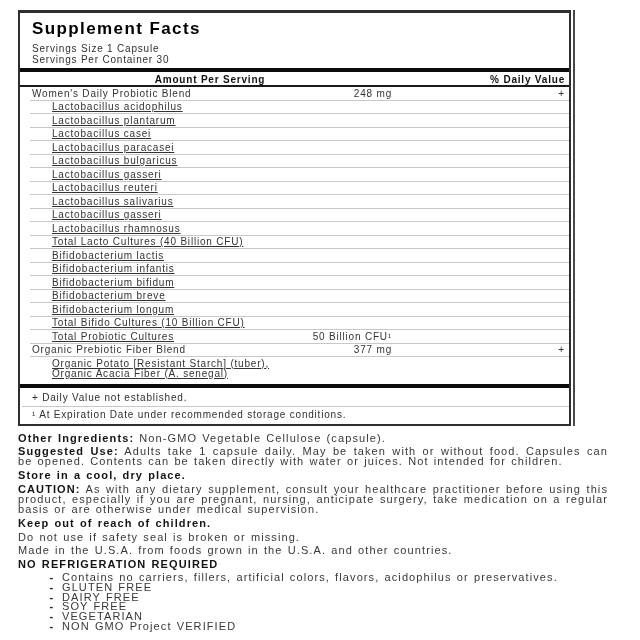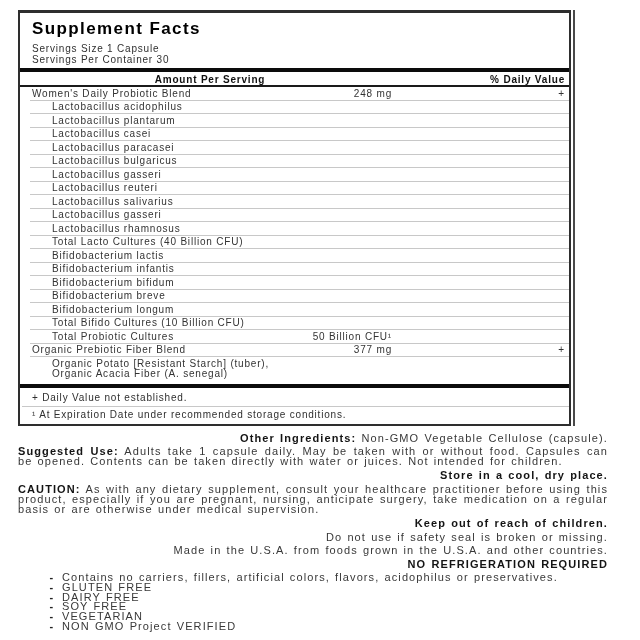--- a/index.html
+++ b/index.html
@@ -35,31 +35,31 @@
     color:#101010;letter-spacing:0.8px;padding-top:2px;
   }
   .col-header .h-amount{position:absolute;left:0;width:360px;text-align:center;}
   .col-header .h-dv{position:absolute;right:4px;}
   .rows{margin-left:10px;}
   .row{
     position:relative;border-bottom:1px solid var(--sep);
     padding:1.5px 0 1px 2px;font-size:10px;line-height:10px;
     letter-spacing:0.8px;color:#333;
   }
-  .row.indent{padding-left:22px;}
+  .row.indent{padding-left:22px;text-decoration:underline;}
   .row.nob{border-bottom:none;padding-bottom:2px;}
   .row .amount{position:absolute;left:0;top:1.5px;width:362px;text-align:right;}
   .row .dv{position:absolute;right:4px;top:1.5px;}
   .fb-footnotes{margin:2px 0 0 2px;}
   .footnote{font-size:10px;letter-spacing:0.8px;color:#2f2f2f;padding:2.5px 0 2.5px 10px;}
   .fn-sep{height:1px;background:var(--sep);}
 
   
   .info{margin-top:7px;width:590px;font-size:11px;line-height:10.2px;letter-spacing:1.1px;word-spacing:1px;}
-  .para{margin-bottom:3.5px;text-align:right;}
+  .para{margin-bottom:3.5px;}
   .para.justify{text-align:justify;}
   .plabel{font-weight:bold;color:var(--bold);}
   .bullets{margin-top:1px;}
   .bullet{display:flex;line-height:9.9px;margin-left:24px;}
   .bullet .dash{flex:0 0 20px;text-align:center;font-weight:bold;color:#222;}
   .bullet .btext{flex:1;padding-right:14px;}
 </style>
 </head>
 <body>
 

